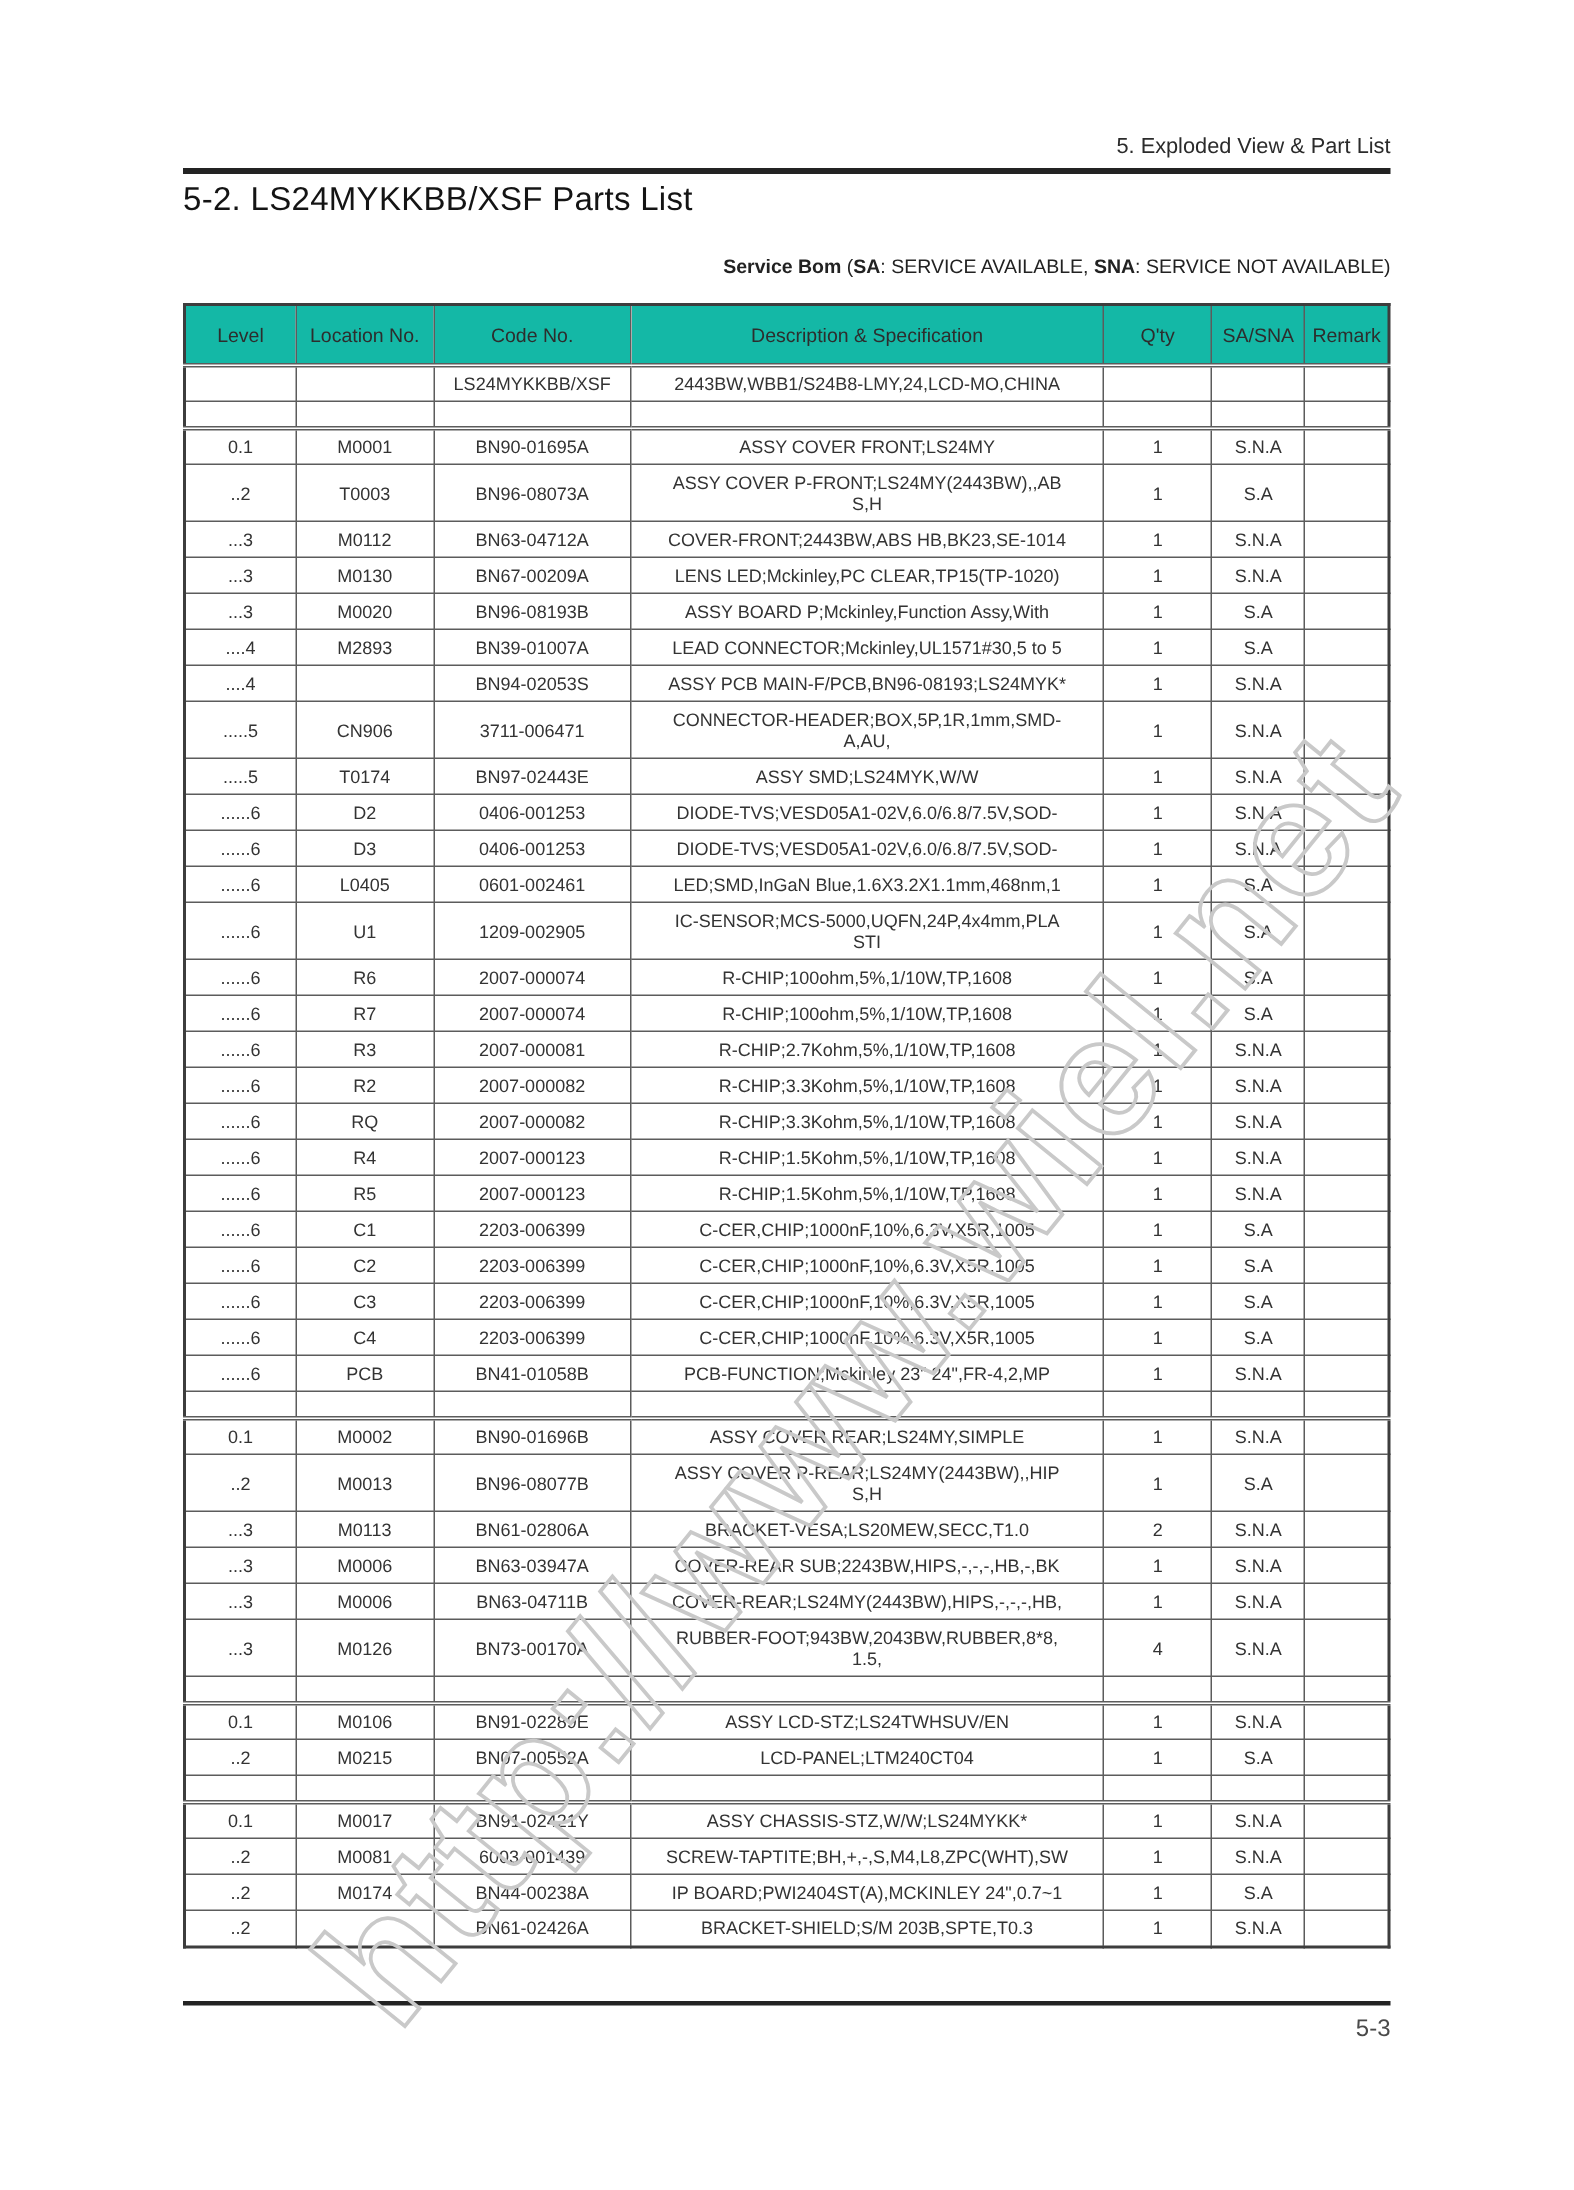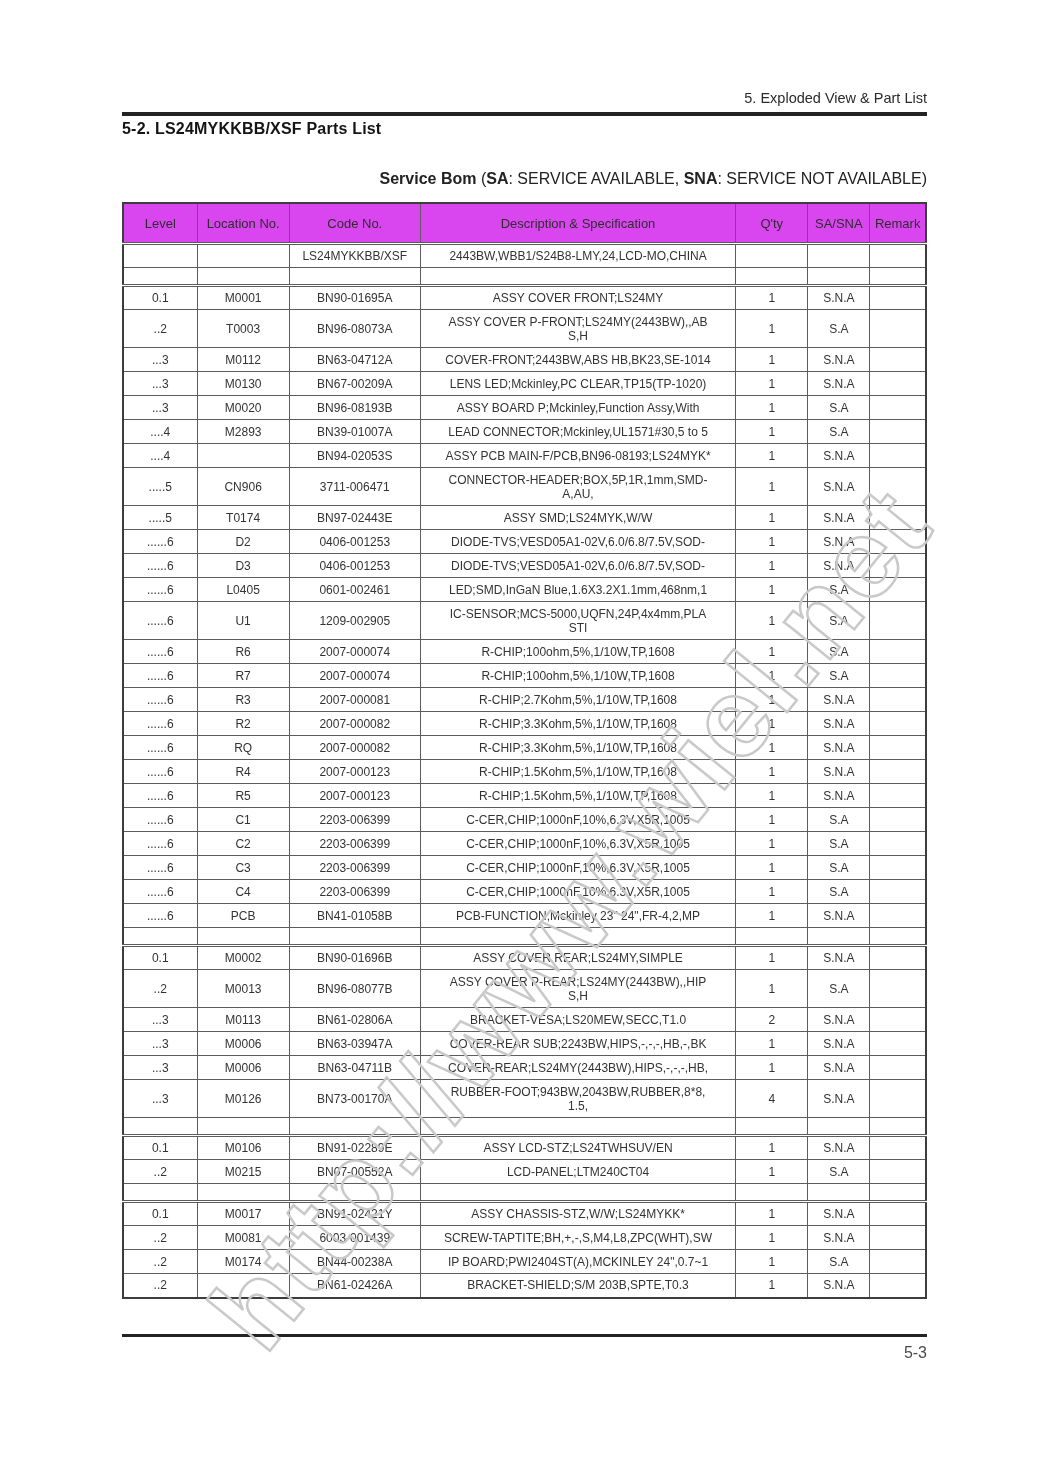--- a/index.html
+++ b/index.html
@@ -16,45 +16,45 @@
   .header-right {
     position:absolute; top:90px; right:122px;
     font-size:14.5px; color:#2b2b2b;
   }
   .top-rule {
     position:absolute; left:122px; right:122px; top:112px;
     height:4px; background:#232323;
   }
   .doc-title {
     position:absolute; left:122px; top:120px;
-    font-size:16px; font-weight:bold; color:#141414;
+    font-size:22px; font-weight:normal; color:#141414;
     letter-spacing:0.2px;
   }
   .service-bom {
     position:absolute; right:122px; top:170px;
-    font-size:16px; color:#222;text-align:center;
+    font-size:13px; color:#222;text-align:center;
   }
   .service-bom b { font-weight:bold; }
 
   table.parts {
     position:absolute; left:122px; top:202px;
     width:805px;
     border-collapse:collapse;
     table-layout:fixed;
     border:2px solid #3d3d3d;
   }
   table.parts th, table.parts td {
     border:1px solid #5c5c5c;
     text-align:center; vertical-align:middle;
     font-size:12px; color:#333;
     padding:0 2px;
     overflow:hidden;
   }
   table.parts thead th {
-    background:#d946ef;
+    background:#14b8a6;
     font-weight:normal;
     font-size:13px;
     height:38px;
     color:#2d2d2d;
     border-bottom:3px double #5c5c5c;
   }
   tr.normal  { height:24px; }
   tr.tall    { height:38px; }
   tr.spacer  { height:18px; }
   tr.sep td  { border-bottom:3px double #5c5c5c; }

